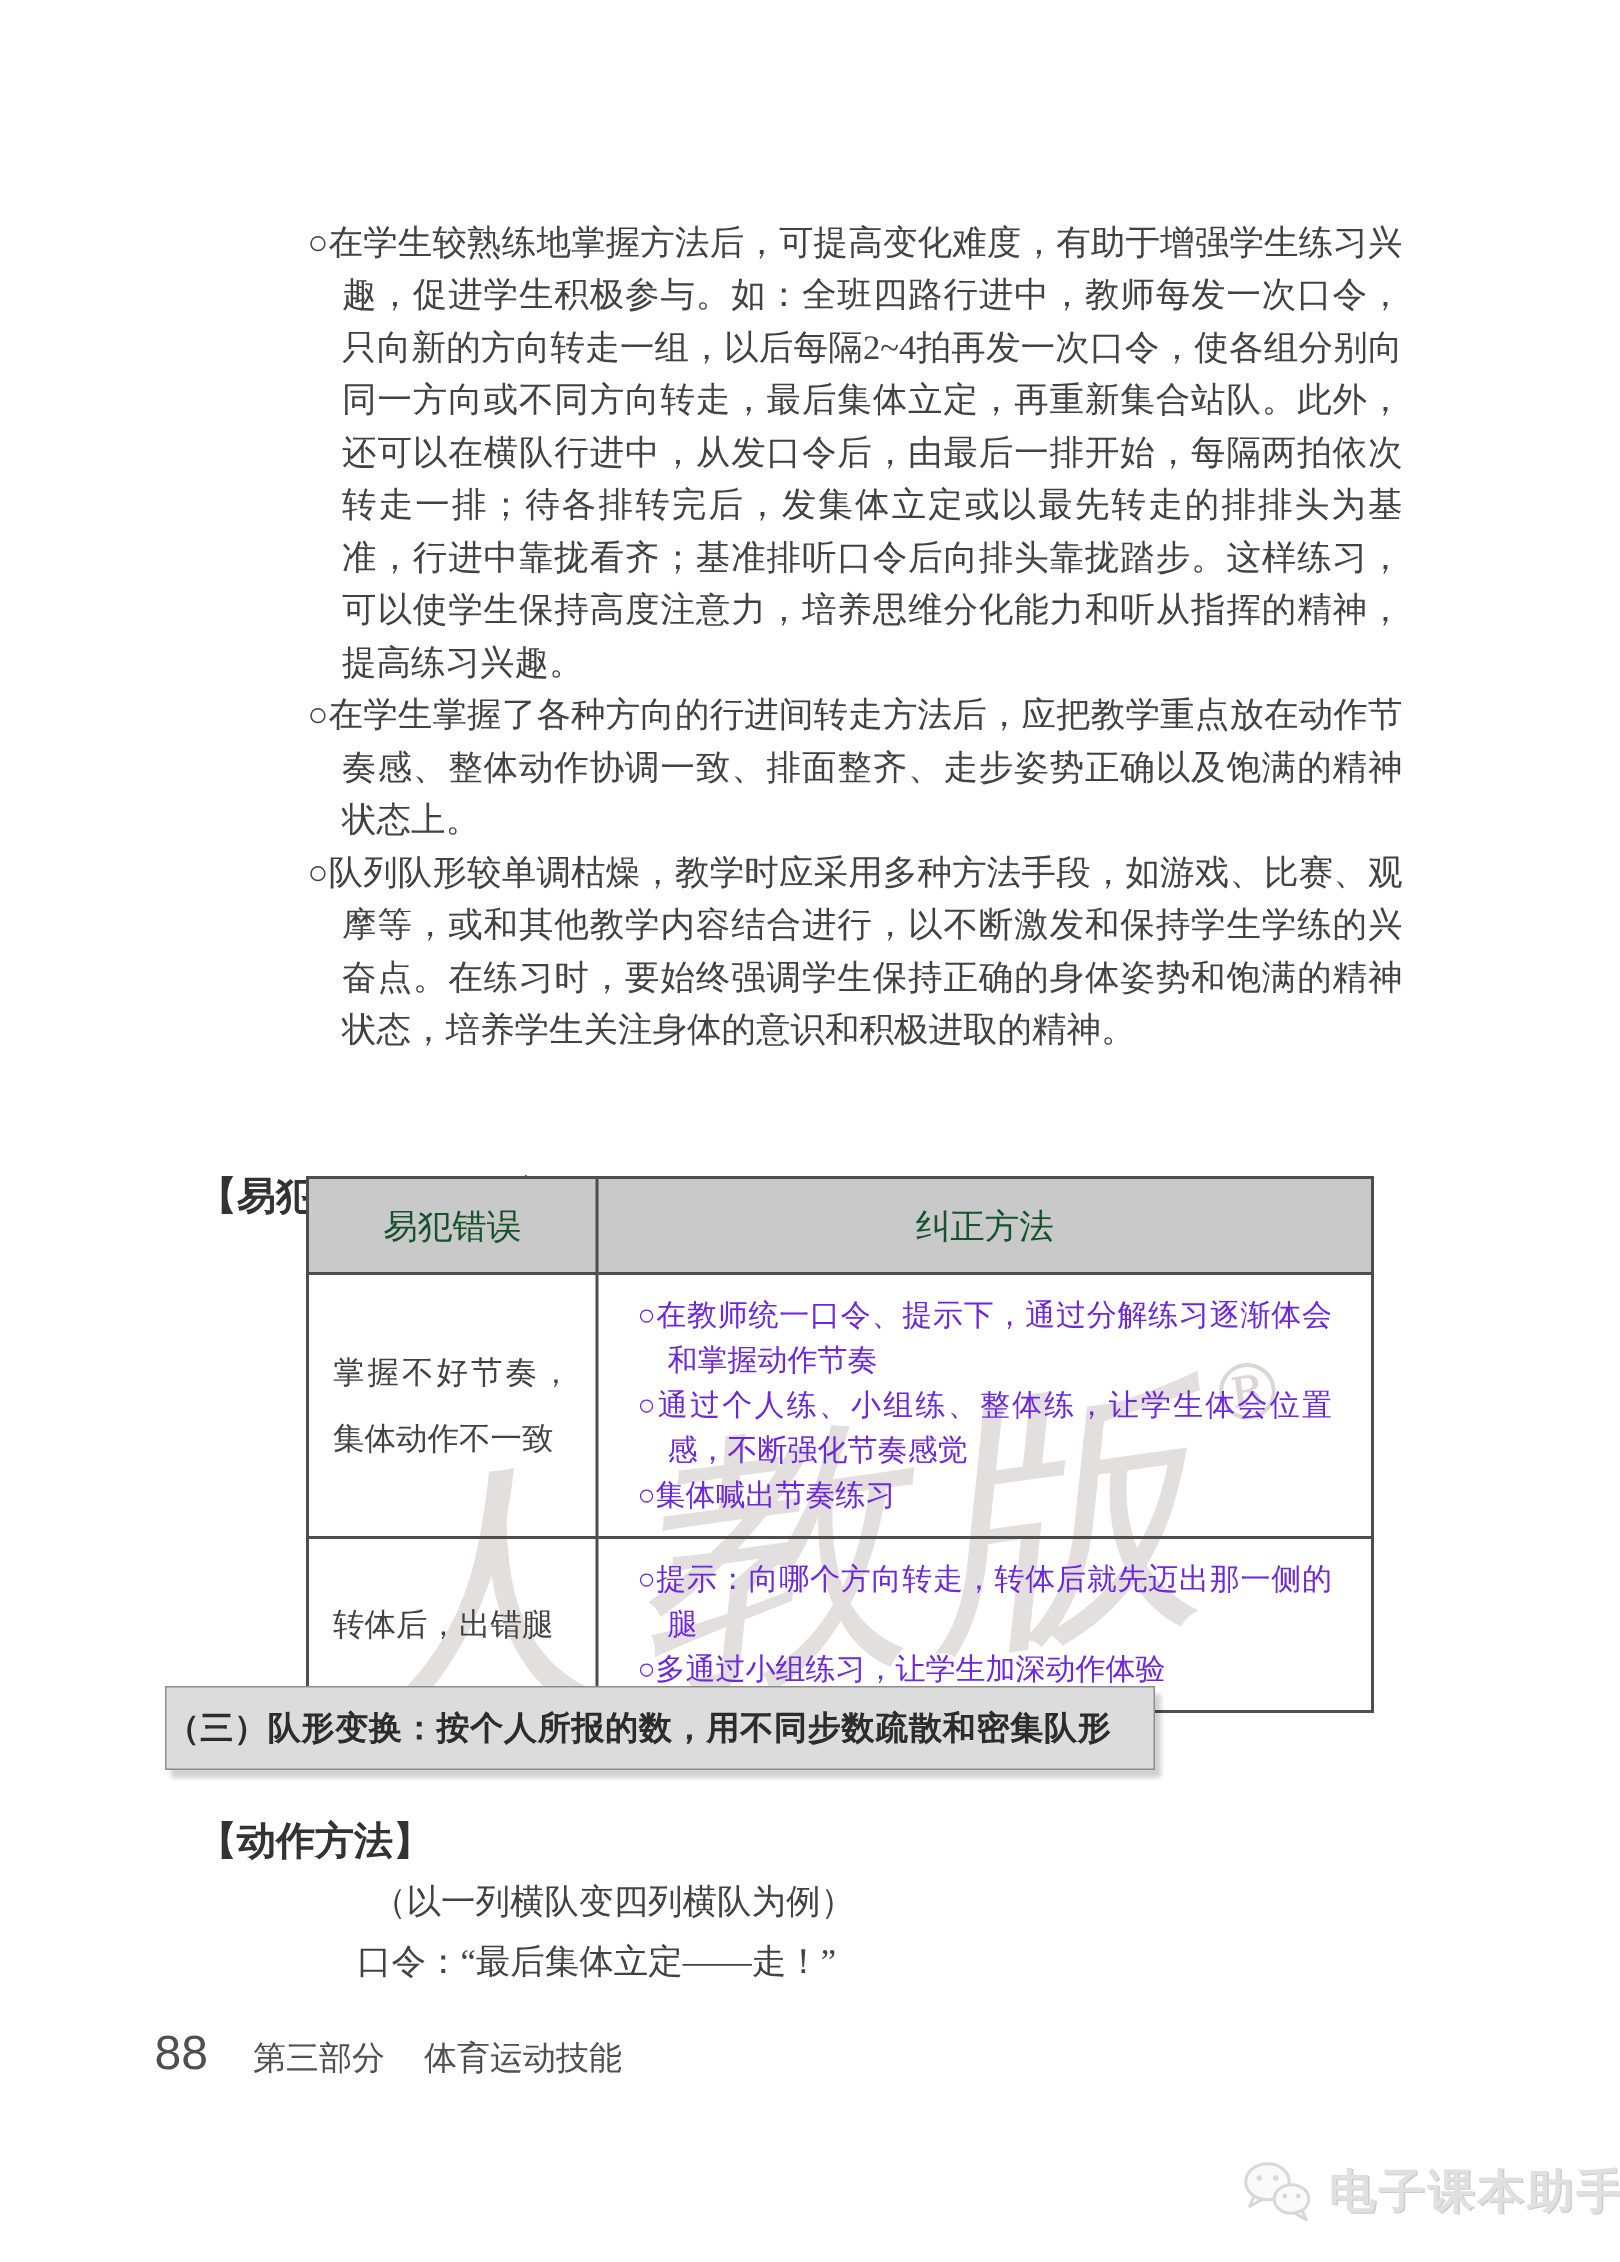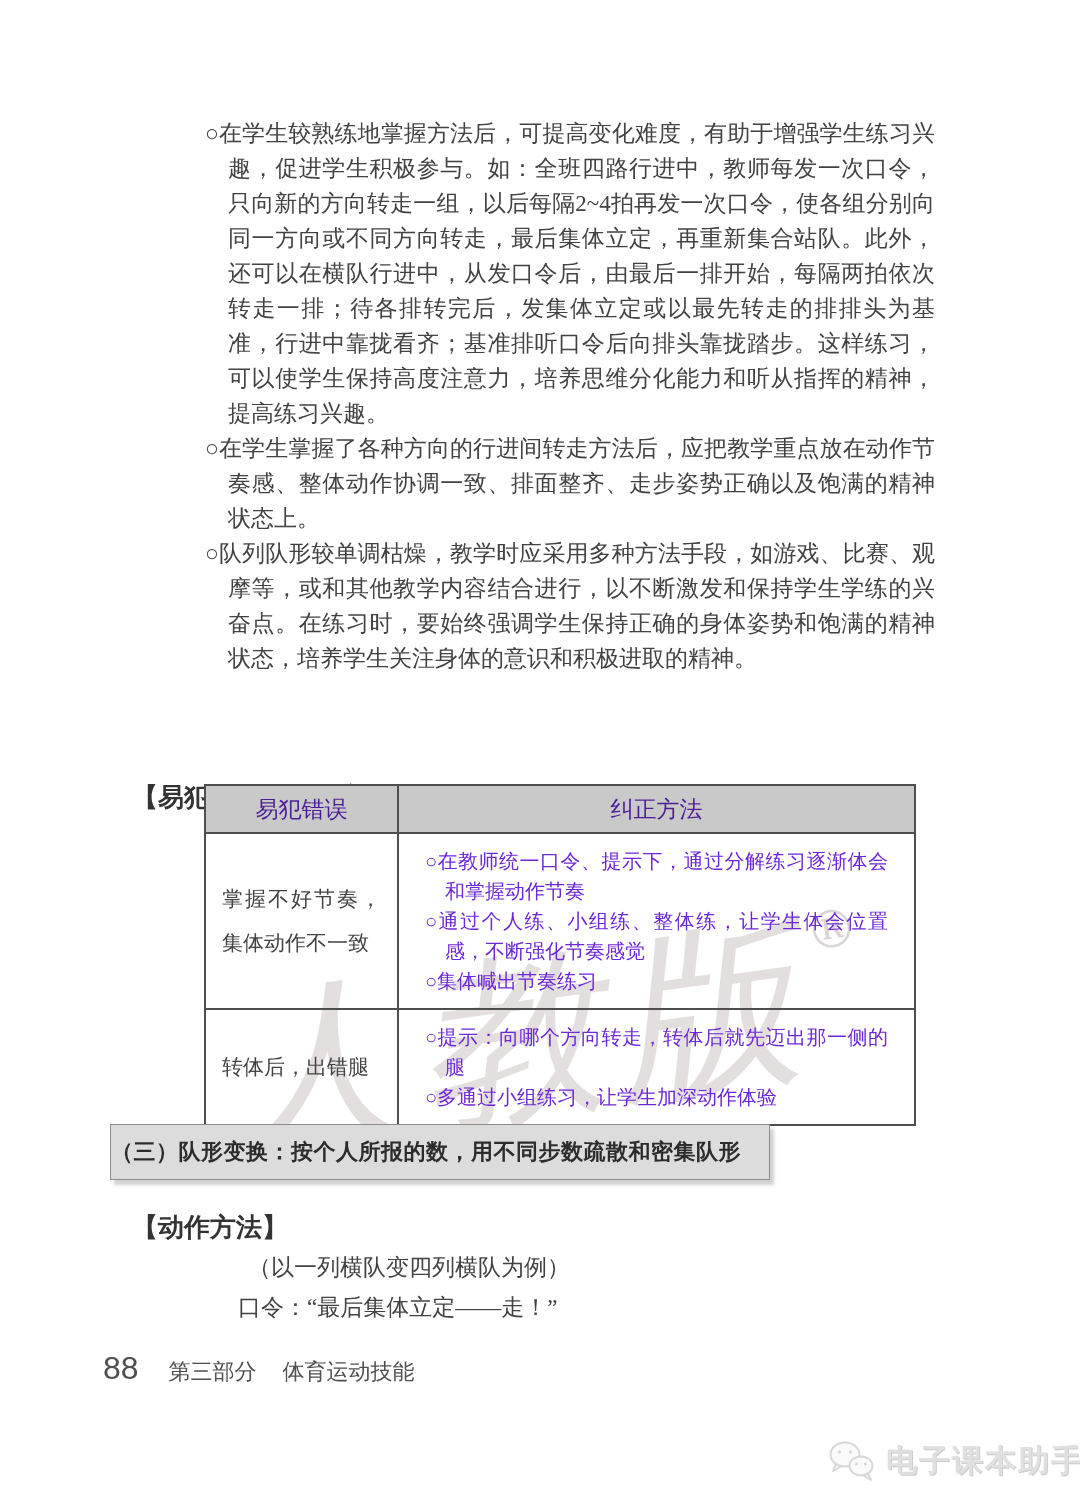--- a/index.html
+++ b/index.html
@@ -11,21 +11,21 @@
     height: 1508px;
     background: #ffffff;
     overflow: hidden;
     font-family: "Liberation Serif", serif;
     color: #3f3f3f;
   }
 
   
   .notes {
     position: absolute;
-    left: 205px; top: 116px;
+    left: 205px; top: 144px;
     width: 730px;
     z-index: 1;
   }
   .notes p {
     margin: 0;
     font-size: 23px;
     line-height: 35px;
     text-align: justify;
     padding-left: 23px;
     text-indent: -23px;
@@ -53,25 +53,25 @@
     width: 712px;
     border-collapse: collapse;
     z-index: 1;
     background: transparent;
   }
   .errors-table th, .errors-table td {
     border: 2px solid #4e4e4e;
   }
   .errors-table th {
     background: #c9c9c9;
-    height: 48px;
+    height: 64px;
     font-family: "Liberation Sans", sans-serif;
     font-weight: normal;
     font-size: 23px;
-    color: #4c1d95;
+    color: #14532d;
     text-align: center;
   }
   .errors-table col.col-error { width: 193px; }
   .errors-table td.cell-error {
     font-size: 21px;
     line-height: 44px;
     padding: 10px 16px;
     color: #424242;
     vertical-align: middle;
     text-align: justify;

